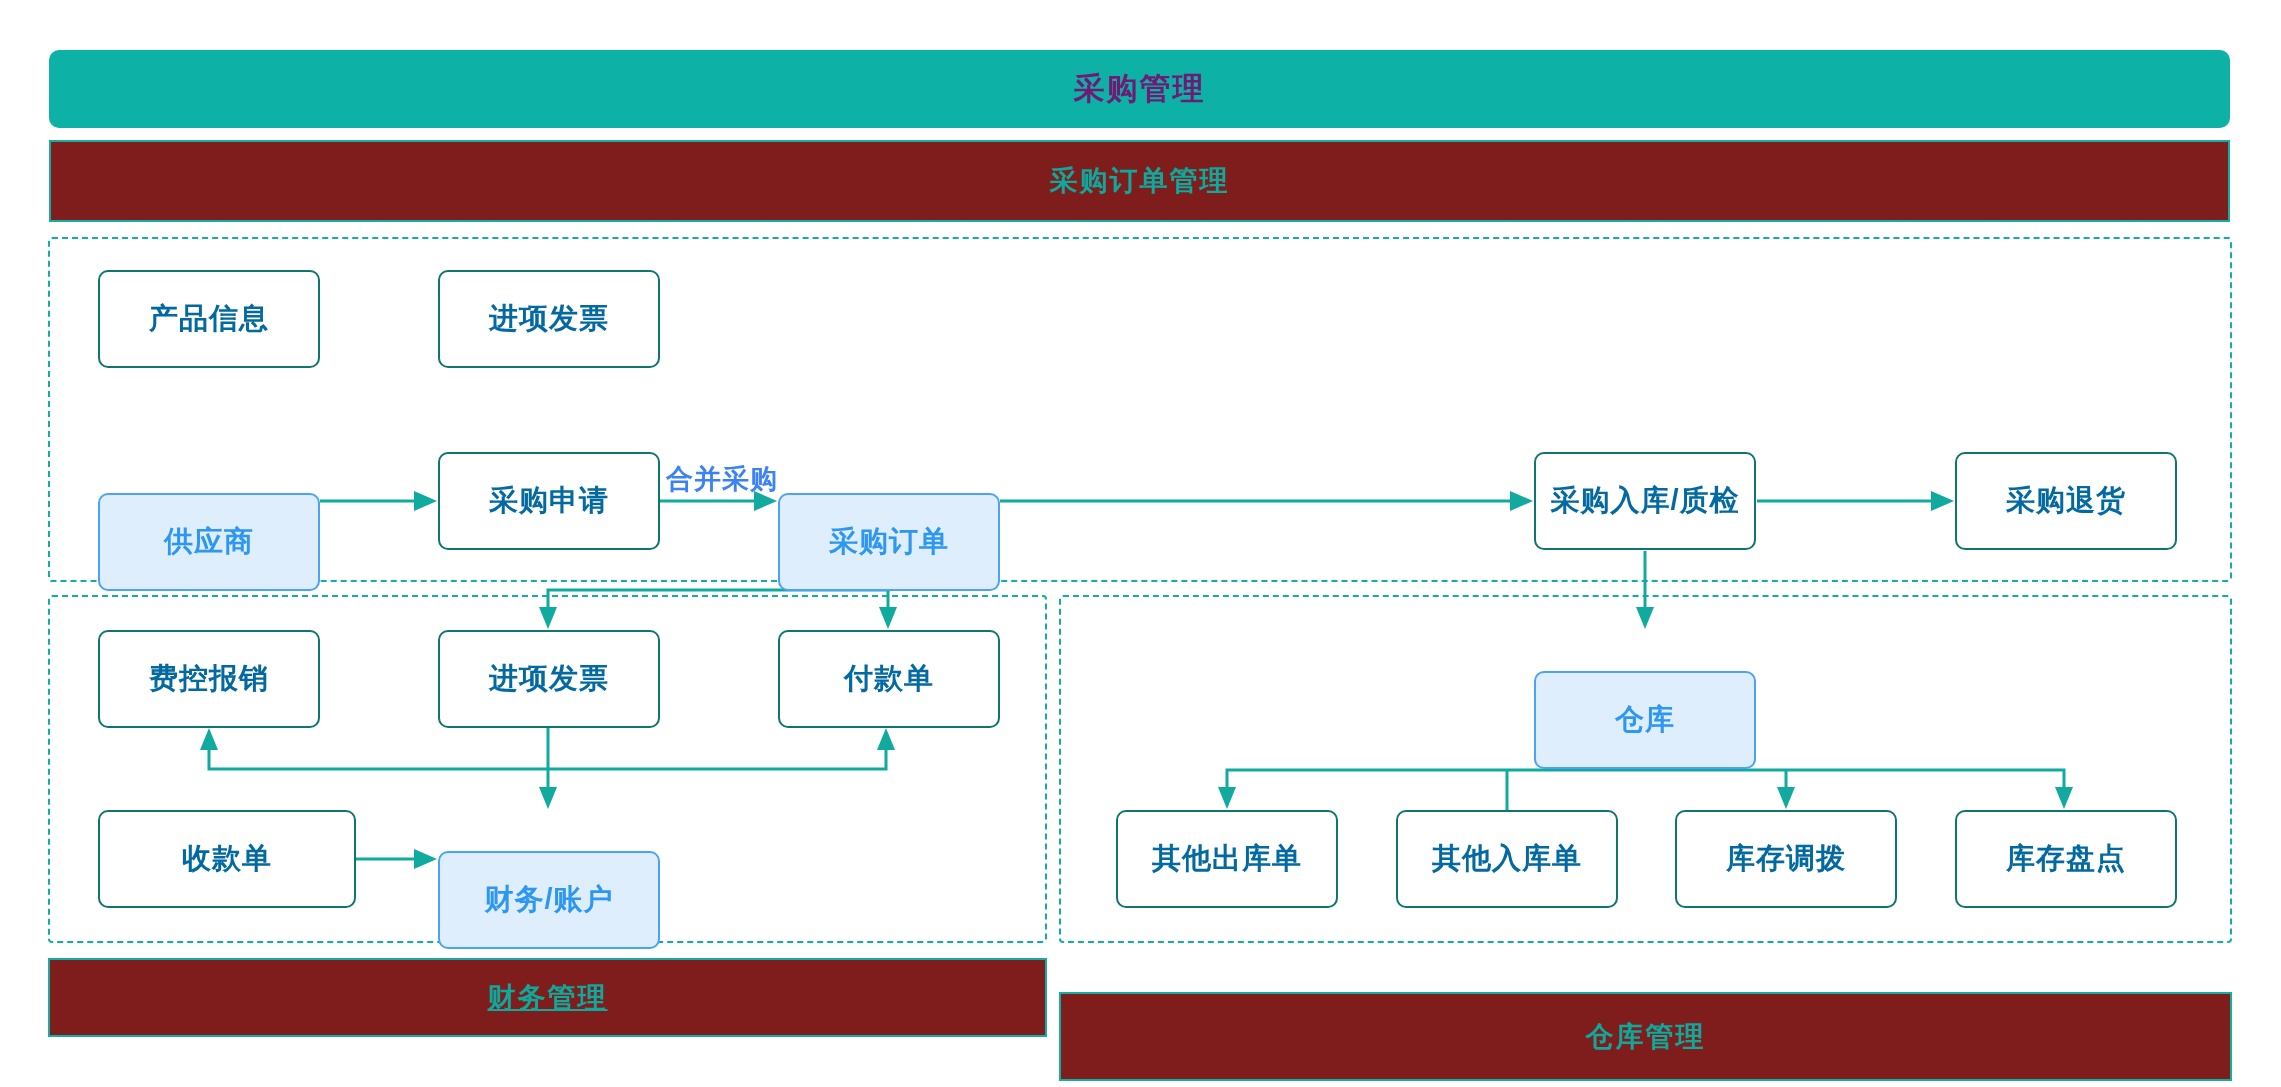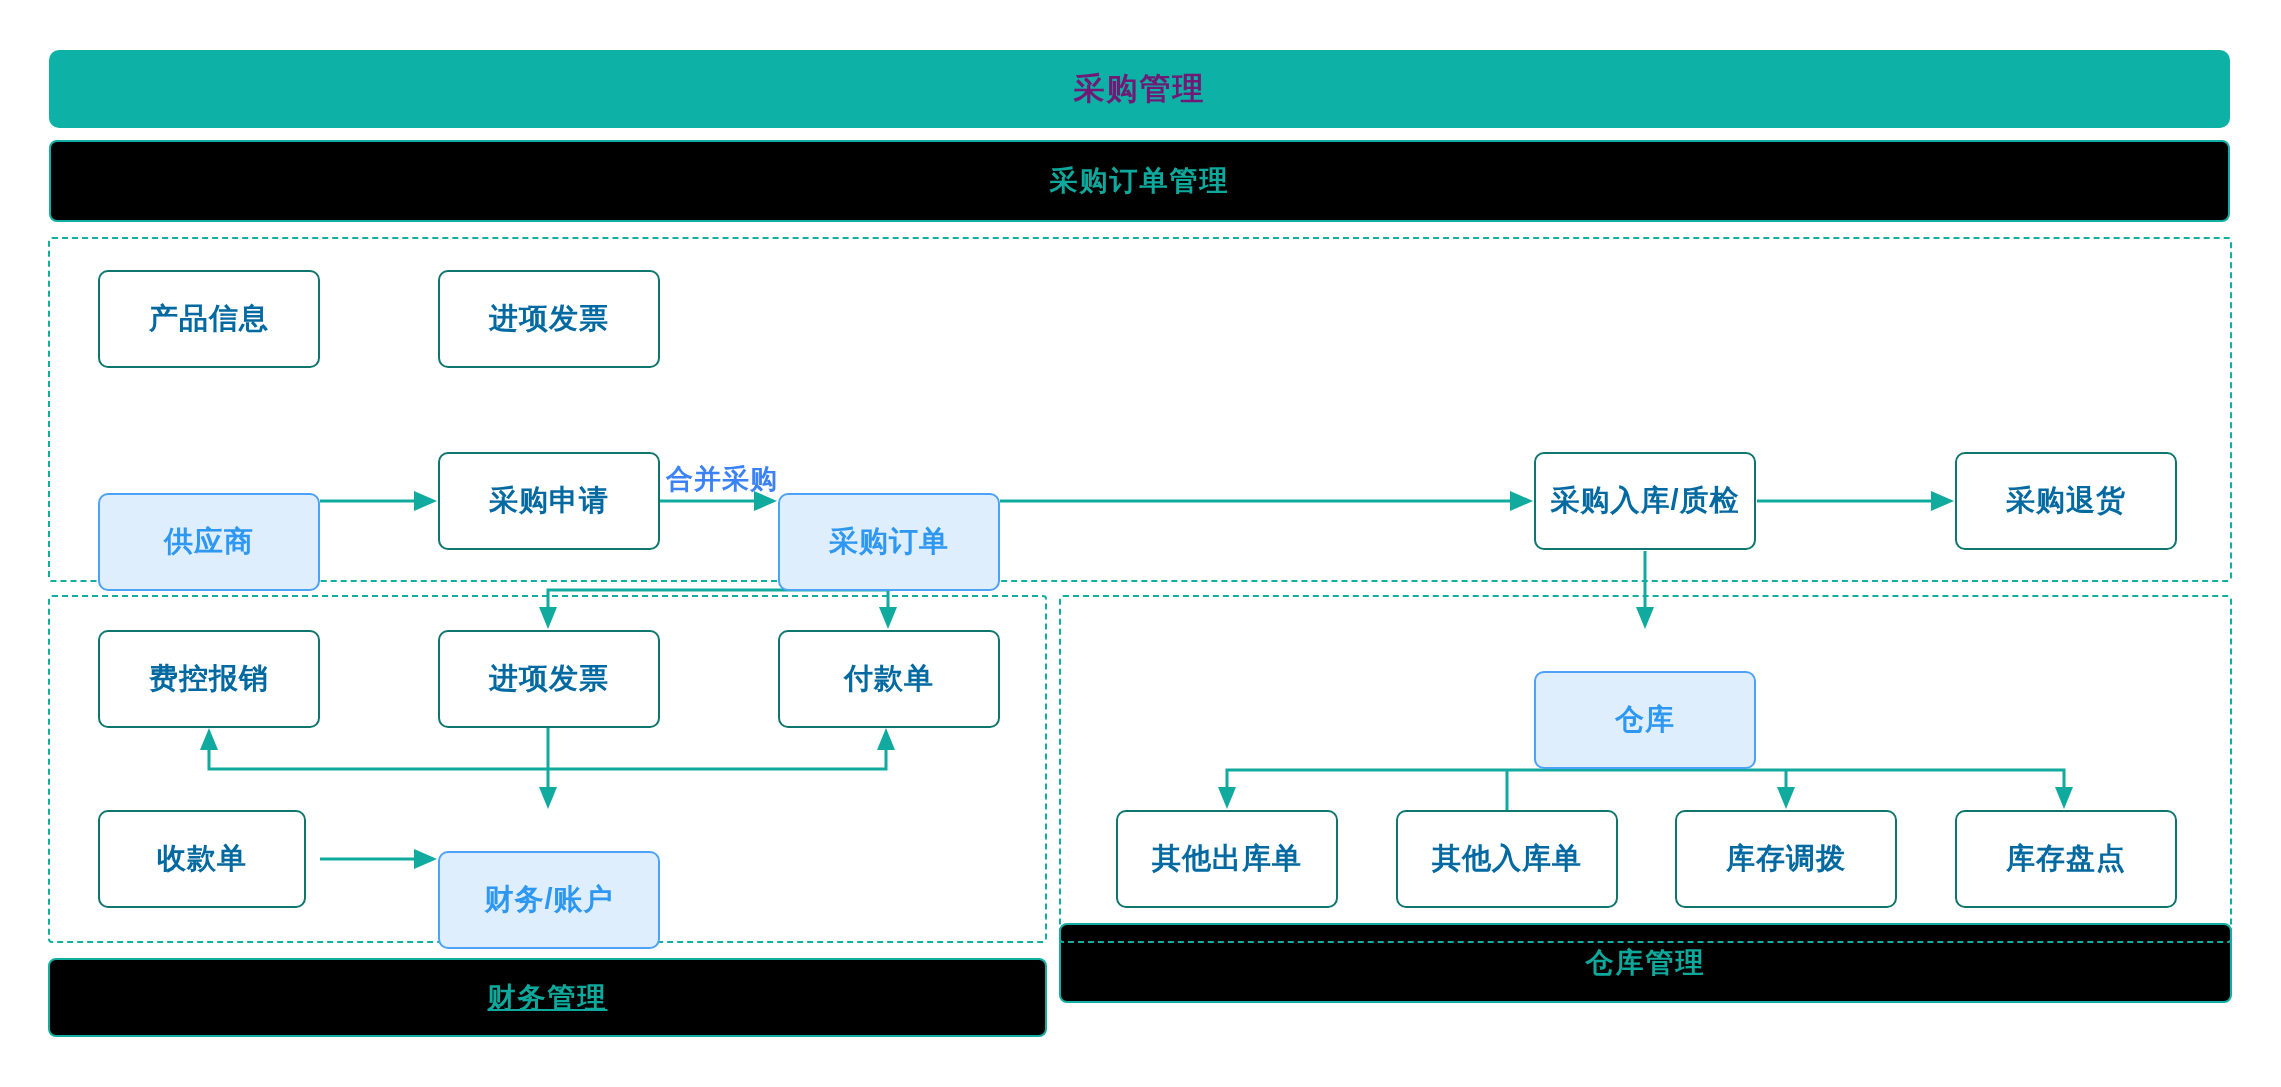--- a/index.html
+++ b/index.html
@@ -10,26 +10,26 @@
   
   .banner{
     position:absolute;display:flex;align-items:center;justify-content:center;
     box-sizing:border-box;font-weight:700;
   }
   .banner-top{
     left:49px;top:50px;width:2181px;height:78px;background:#0DB1A6;
     border-radius:10px;color:#701a75;font-size:31px;letter-spacing:2px;
   }
   .banner-sub{
-    background:#000000;border:2px solid #12AEA2;border-radius:8px;
+    background:#7f1d1d;border:2px solid #12AEA2;border-radius:0;
     color:#0EA99D;font-size:28px;letter-spacing:2px;
   }
   .banner-po{left:49px;top:140px;width:2181px;height:82px;}
   .banner-fin{left:48px;top:958px;width:999px;height:79px;text-decoration:underline;}
-  .banner-wh{left:1059px;top:923px;width:1173px;height:80px;}
+  .banner-wh{left:1059px;top:992px;width:1173px;height:89px;}
   
   .region{
     position:absolute;box-sizing:border-box;border:2px dashed #12AEA2;border-radius:4px;
     z-index:1;background:transparent;
   }
   .region-top{left:48px;top:237px;width:2184px;height:345px;}
   .region-fin{left:48px;top:595px;width:999px;height:348px;}
   .region-wh{left:1059px;top:595px;width:1173px;height:348px;}
   
   #edges{position:absolute;left:0;top:0;z-index:2;pointer-events:none;}
@@ -132,21 +132,21 @@
   <div class="node plain" style="left:438px;top:452px;width:222px;height:98px">采购申请</div>
   <div class="node highlight" style="left:778px;top:452px;width:222px;height:98px">采购订单</div>
   <div class="node plain" style="left:1534px;top:452px;width:222px;height:98px">采购入库/质检</div>
   <div class="node plain" style="left:1955px;top:452px;width:222px;height:98px">采购退货</div>
 
   <div class="edge-label" style="left:662px;top:461px">合并采购</div>
 
   <div class="node plain" style="left:98px;top:630px;width:222px;height:98px">费控报销</div>
   <div class="node plain" style="left:438px;top:630px;width:222px;height:98px">进项发票</div>
   <div class="node plain" style="left:778px;top:630px;width:222px;height:98px">付款单</div>
-  <div class="node plain" style="left:98px;top:810px;width:208px;height:98px">收款单</div>
+  <div class="node plain" style="left:98px;top:810px;width:258px;height:98px">收款单</div>
   <div class="node highlight" style="left:438px;top:810px;width:222px;height:98px">财务/账户</div>
 
   <div class="node highlight" style="left:1534px;top:630px;width:222px;height:98px">仓库</div>
   <div class="node plain" style="left:1116px;top:810px;width:222px;height:98px">其他出库单</div>
   <div class="node plain" style="left:1396px;top:810px;width:222px;height:98px">其他入库单</div>
   <div class="node plain" style="left:1675px;top:810px;width:222px;height:98px">库存调拨</div>
   <div class="node plain" style="left:1955px;top:810px;width:222px;height:98px">库存盘点</div>
 
 </div>
 

